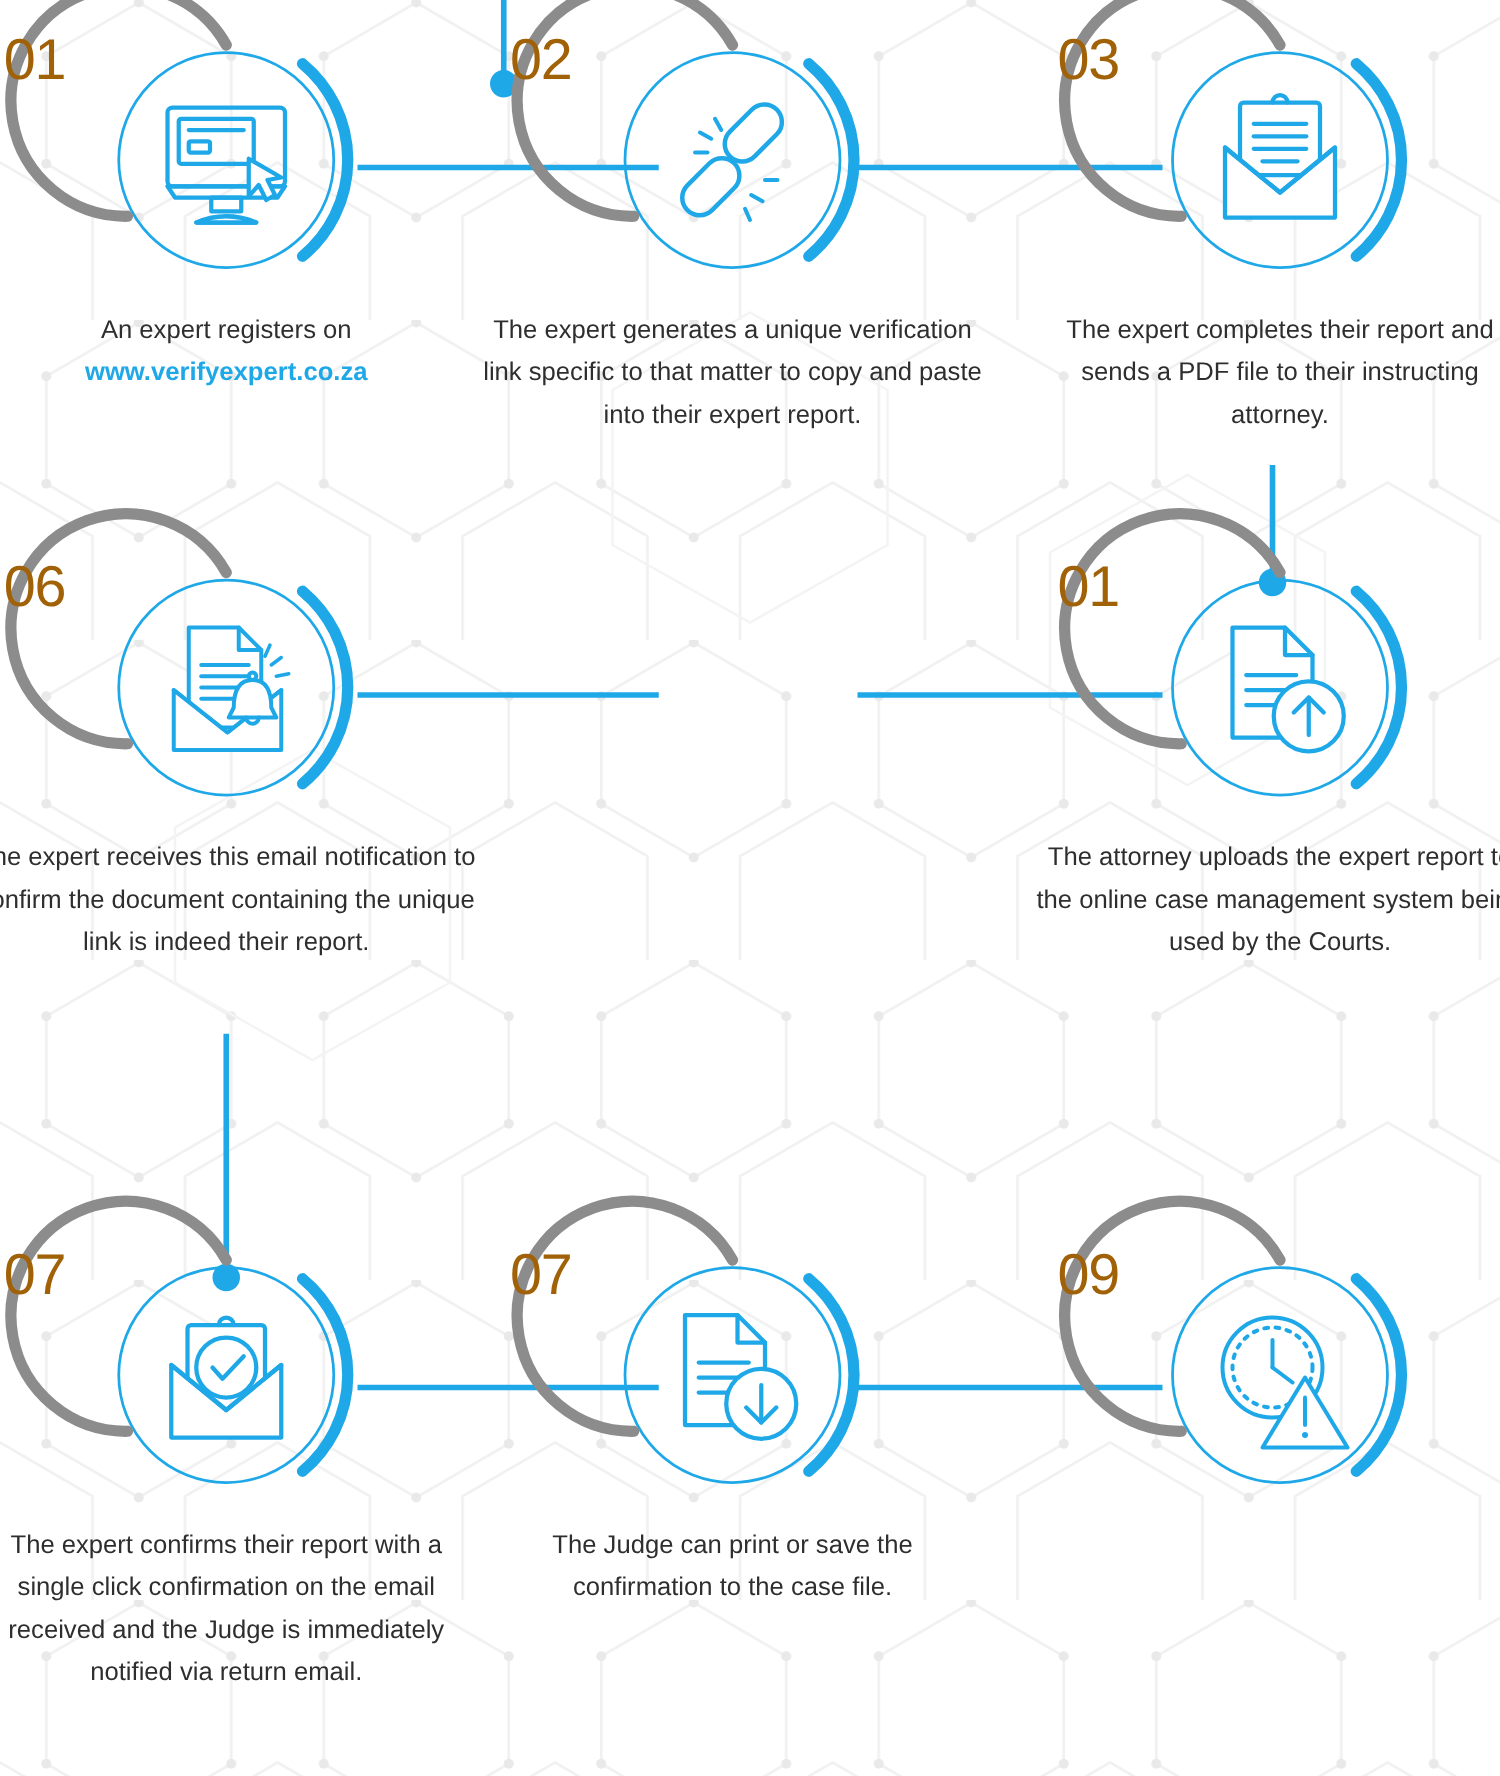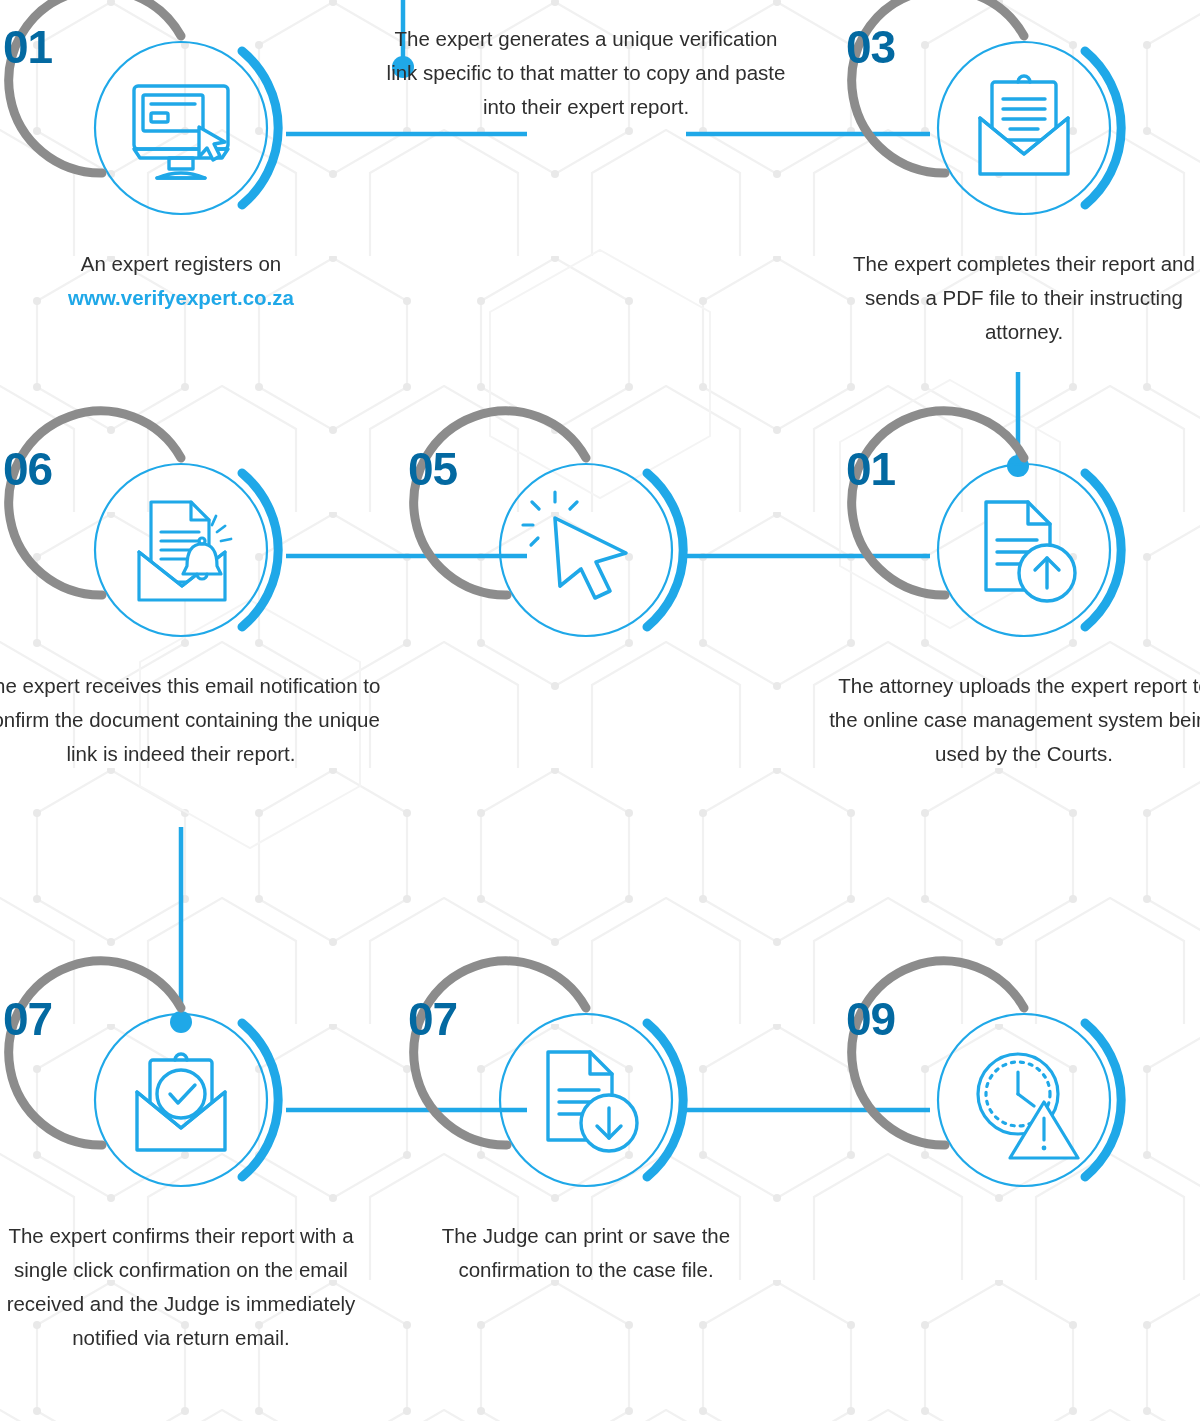--- a/index.html
+++ b/index.html
@@ -12,21 +12,21 @@
   #wire-layer{position:absolute;inset:0;width:1200px;height:1421px;z-index:1;pointer-events:none;}
   .grid{position:absolute;inset:0;z-index:2;}
 
   .step{position:absolute;width:400px;box-sizing:border-box;}
   .node-wrap{position:relative;width:400px;height:225px;}
   .node{position:absolute;width:220px;height:220px;left:90px;top:2px;}
   .node svg{display:block;width:220px;height:220px;overflow:visible;}
 
   .num{
     position:absolute;top:8px;left:22px;
-    font-size:46px;font-weight:700;color:#0369a1;letter-spacing:-1px;
+    font-size:46px;font-weight:400;color:#a16207;letter-spacing:-1px;
     line-height:1;z-index:3;
   }
 
   .caption{
     width:400px;text-align:center;
     font-size:20.5px;line-height:34px;color:#2e2e2e;
     margin-top:6px;
   }
   .caption .link{color:#1FA8E8;font-weight:700;margin-top:44px;}
 
@@ -117,20 +117,42 @@
         </svg>
       </div>
     </div>
     <div class="caption">
       <span>An expert registers on</span><br>
       <span class="link">www.verifyexpert.co.za</span>
     </div>
   </div>
 
   <div class="step col1 row0">
+    <div class="node-wrap">
+      <div class="num">02</div>
+      <div class="node">
+        <svg viewBox="0 0 220 220">
+          <circle cx="110" cy="110" r="86" fill="none" stroke="#1FA8E8" stroke-width="2.2"></circle>
+          <path d="M 110 18 A 92 92 0 1 0 31 155" fill="none" stroke="#8C8C8C" stroke-width="9" stroke-linecap="round"></path>
+          <path d="M 171 33 A 100 100 0 0 1 171 187" fill="none" stroke="#1FA8E8" stroke-width="9" stroke-linecap="round"></path>
+          <g fill="none" stroke="#1FA8E8" stroke-width="3.6" stroke-linejoin="round" stroke-linecap="round">
+            <rect x="113" y="62" width="28" height="53" rx="14" transform="rotate(45 127 88)"></rect>
+            <rect x="79" y="105" width="28" height="53" rx="14" transform="rotate(45 93 131)"></rect>
+            <g stroke-width="3.2">
+              <line x1="96" y1="77" x2="101" y2="86"></line>
+              <line x1="84" y1="88" x2="93" y2="93"></line>
+              <line x1="80" y1="104" x2="90" y2="104"></line>
+              <line x1="125" y1="138" x2="134" y2="143"></line>
+              <line x1="136" y1="126" x2="146" y2="126"></line>
+              <line x1="120" y1="149" x2="124" y2="158"></line>
+            </g>
+          </g>
+        </svg>
+      </div>
+    </div>
     <div class="caption">The expert generates a unique verification link specific to that matter to copy and paste into their expert report.</div>
   </div>
 
   <div class="step col2 row0">
     <div class="node-wrap">
       <div class="num">03</div>
       <div class="node">
         <svg viewBox="0 0 220 220">
           <circle cx="110" cy="110" r="86" fill="none" stroke="#1FA8E8" stroke-width="2.2"></circle>
           <path d="M 110 18 A 92 92 0 1 0 31 155" fill="none" stroke="#8C8C8C" stroke-width="9" stroke-linecap="round"></path>
@@ -177,40 +199,20 @@
               <line x1="141" y1="85" x2="145" y2="76"></line>
             </g>
           </g>
         </svg>
       </div>
     </div>
     <div class="caption">The expert receives this email notification to confirm the document containing the unique link is indeed their report.</div>
   </div>
 
   <div class="step col1 row1">
-    <div class="node-wrap">
-      <div class="num">05</div>
-      <div class="node">
-        <svg viewBox="0 0 220 220">
-          <circle cx="110" cy="110" r="86" fill="none" stroke="#1FA8E8" stroke-width="2.2"></circle>
-          <path d="M 110 18 A 92 92 0 1 0 31 155" fill="none" stroke="#8C8C8C" stroke-width="9" stroke-linecap="round"></path>
-          <path d="M 171 33 A 100 100 0 0 1 171 187" fill="none" stroke="#1FA8E8" stroke-width="9" stroke-linecap="round"></path>
-          <g fill="none" stroke="#1FA8E8" stroke-width="3.6" stroke-linejoin="round" stroke-linecap="round">
-            <path d="M79 78 L150 113 L120 122 L134 151 L119 158 L105 129 L84 146 z" fill="#ffffff"></path>
-            <g stroke-width="3.2">
-              <line x1="79" y1="62" x2="79" y2="52"></line>
-              <line x1="63" y1="69" x2="56" y2="62"></line>
-              <line x1="57" y1="85" x2="47" y2="85"></line>
-              <line x1="94" y1="69" x2="101" y2="62"></line>
-              <line x1="62" y1="98" x2="55" y2="105"></line>
-            </g>
-          </g>
-        </svg>
-      </div>
-    </div>
   </div>
 
   <div class="step col2 row1">
     <div class="node-wrap">
       <div class="num">01</div>
       <div class="node">
         <svg viewBox="0 0 220 220">
           <circle cx="110" cy="110" r="86" fill="none" stroke="#1FA8E8" stroke-width="2.2"></circle>
           <path d="M 110 18 A 92 92 0 1 0 31 155" fill="none" stroke="#8C8C8C" stroke-width="9" stroke-linecap="round"></path>
           <path d="M 171 33 A 100 100 0 0 1 171 187" fill="none" stroke="#1FA8E8" stroke-width="9" stroke-linecap="round"></path>

